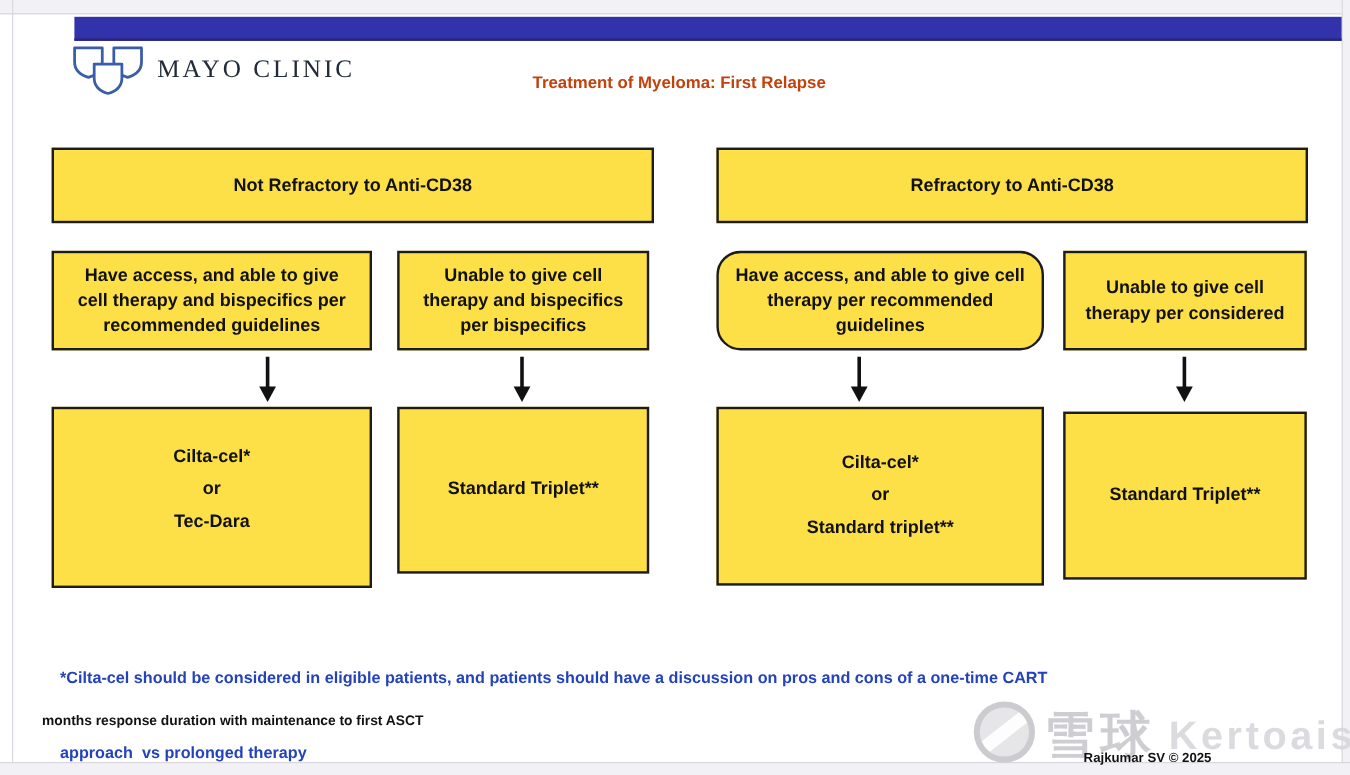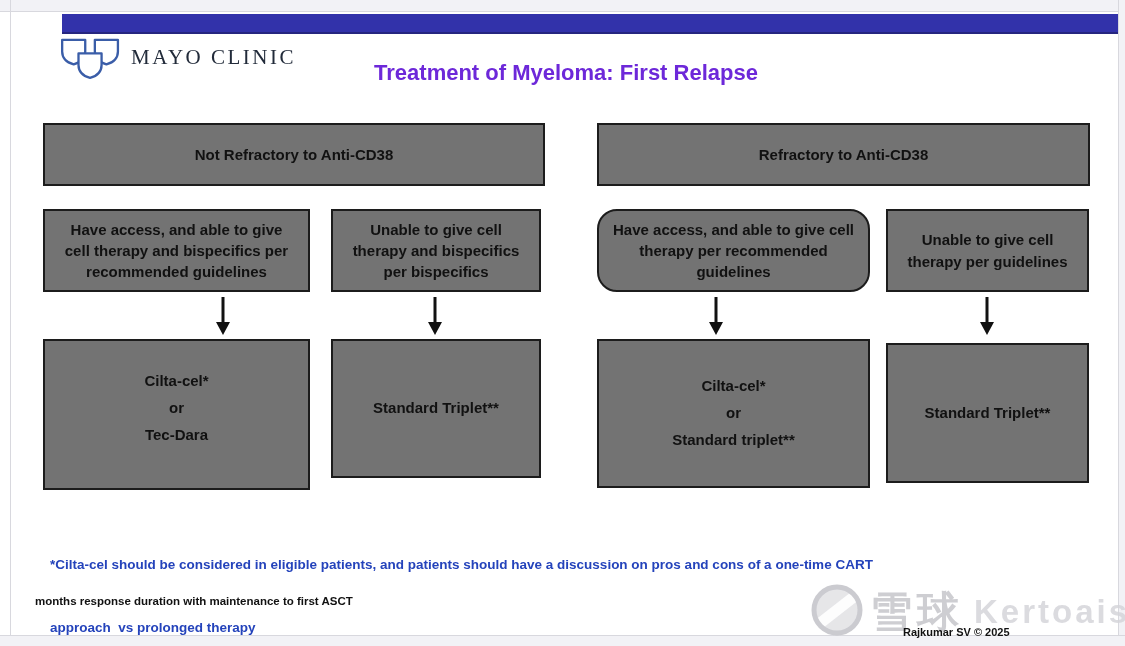--- a/index.html
+++ b/index.html
@@ -12,23 +12,23 @@
   .frame-left   { position:absolute; left:10px; top:0; width:1px; height:646px; background:#d8d8de; }
   .frame-right  { position:absolute; right:0; top:0; width:6px; height:646px; background:#f2f2f6; border-left:1px solid #d8d8de; }
   .frame-bottom { position:absolute; left:0; bottom:0; width:1125px; height:10px; background:#f2f2f6; border-top:1px solid #d8d8de; }
 
   .topbar { position:absolute; left:62px; top:14px; width:1056px; height:18px; background:#3232aa; border-bottom:2px solid #26267f; }
 
   .logo { position:absolute; left:60px; top:38px; display:flex; align-items:flex-start; }
   .wordmark { font-family:"Liberation Serif", serif; font-size:21px; letter-spacing:2.5px; color:#222b3a; margin:7px 0 0 9px; white-space:nowrap; }
 
   .title { position:absolute; left:14px; top:60px; width:1104px; text-align:center;
-           font-size:22px; font-weight:bold; color:#6d28d9; }
+           font-size:14px; font-weight:bold; color:#c2410c; }
 
-  .box { position:absolute; box-sizing:border-box; border:2px solid #1c1c1c; background:#737373;
+  .box { position:absolute; box-sizing:border-box; border:2px solid #1c1c1c; background:#fde047;
          display:flex; flex-direction:column; align-items:center; justify-content:center;
          text-align:center; font-weight:bold; color:#111; }
   .box.header { font-size:15px; }
   .box.crit   { font-size:15px; line-height:1.42; padding:4px 6px; }
   .box.result { font-size:15px; line-height:1.78; }
 
   .hL { left:43px;  top:123px; width:502px; height:63px; }
   .hR { left:597px; top:123px; width:493px; height:63px; }
 
   .cA { left:43px;  top:209px; width:267px; height:83px; }
@@ -102,21 +102,21 @@
   <div>therapy and bispecifics</div>
   <div>per bispecifics</div>
 </div>
 <div class="box crit cC">
   <div>Have access, and able to give cell</div>
   <div>therapy per recommended</div>
   <div>guidelines</div>
 </div>
 <div class="box crit cD">
   <div>Unable to give cell</div>
-  <div>therapy per guidelines</div>
+  <div>therapy per considered</div>
 </div>
 
 <span class="arrow a1">
   <svg width="16" height="38">
       <line x1="8" y1="0" x2="8" y2="26" stroke="#111" stroke-width="3"></line>
       <polygon points="1,25 15,25 8,38" fill="#111"></polygon>
     </svg>
 </span>
 <span class="arrow a2">
   <svg width="16" height="38">

